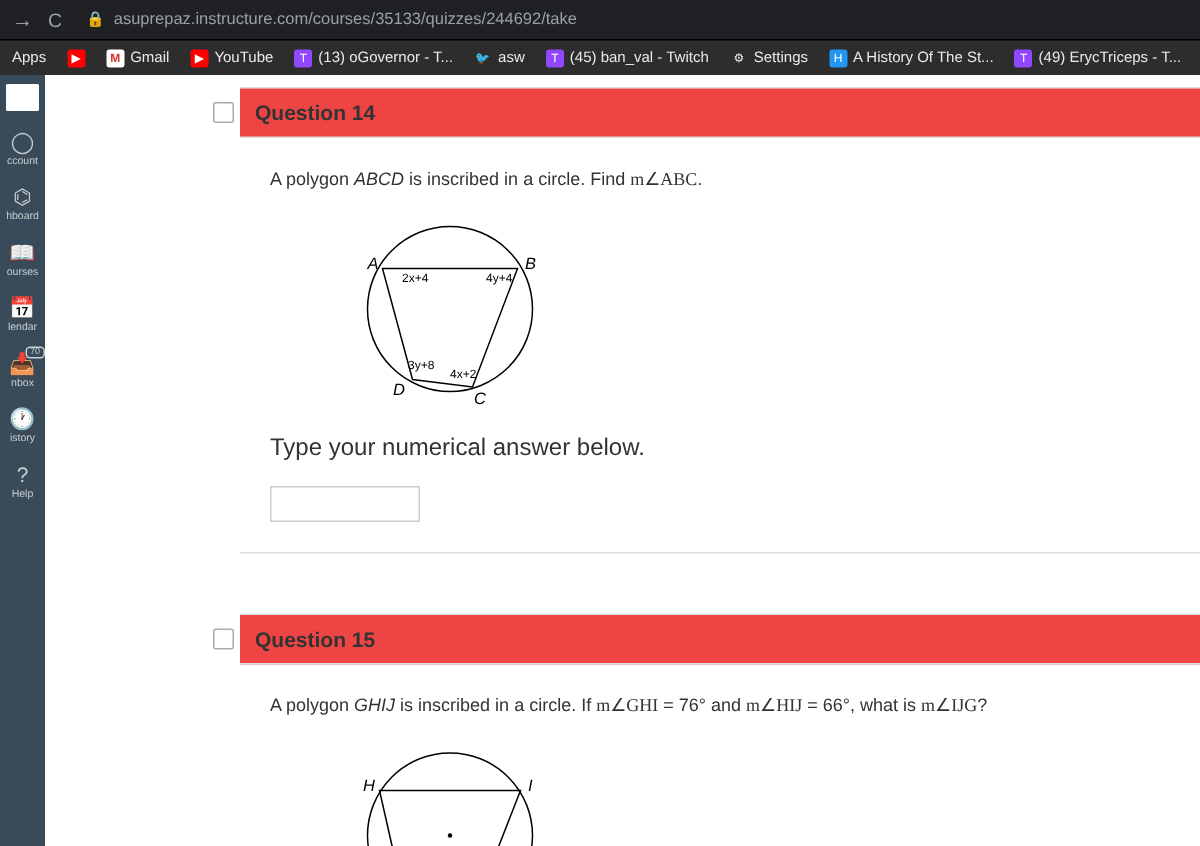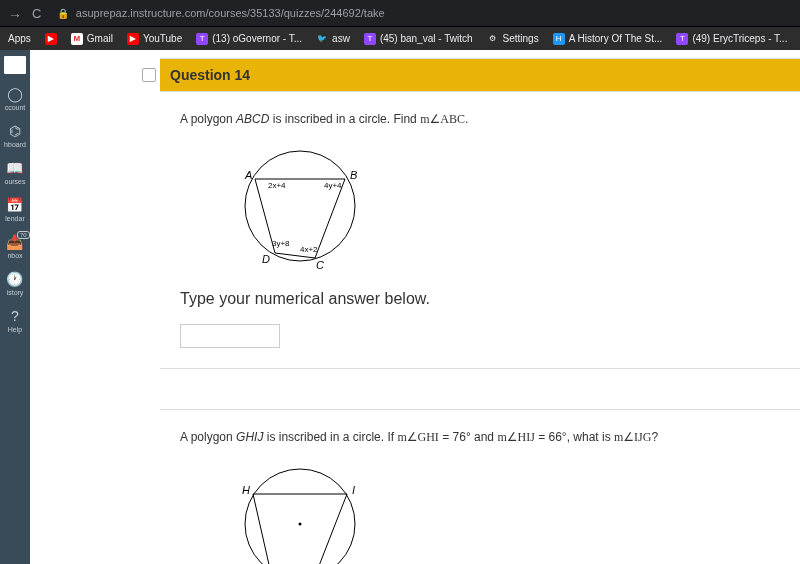--- a/index.html
+++ b/index.html
@@ -26,21 +26,21 @@
     .sidebar { width: 30px; background: #394b58; display: flex; flex-direction: column; align-items: center; padding-top: 6px; gap: 0; }
     .sb-logo { width: 22px; height: 18px; background: #fff; margin-bottom: 6px; border-radius: 1px; display:flex; align-items:center; justify-content:center; font-size:7px; color:#394b58; font-weight:bold; }
     .sb-item { display: flex; flex-direction: column; align-items: center; color: #c7cdd1; font-size: 7px; padding: 6px 0; gap: 2px; width: 100%; }
     .sb-icon { font-size: 14px; color: #c7cdd1; }
     .sb-badge { position: relative; }
     .sb-badge::after { content: attr(data-count); position: absolute; top: -3px; right: -6px; background: #394b58; border: 1px solid #c7cdd1; color: #c7cdd1; font-size: 6px; padding: 0 2px; border-radius: 3px; }
     
     .content { flex: 1; padding: 8px 0 20px 130px; background: #fff; }
     
     .question-block { margin-bottom: 40px; border: 1px solid #ddd; border-left: none; border-right: none; }
-    .question-header { display: flex; align-items: center; background: #eab308; border-bottom: 1px solid #ddd; padding: 8px 16px; }
+    .question-header { display: flex; align-items: center; background: #ef4444; border-bottom: 1px solid #ddd; padding: 8px 16px; }
     .flag-icon { width: 14px; height: 14px; border: 1px solid #aaa; border-radius: 2px; margin-right: 14px; margin-left: -34px; }
     .question-title { font-weight: bold; font-size: 14px; color: #333; }
     .question-body { padding: 20px; }
     .question-text { font-size: 12px; margin-bottom: 14px; }
     .question-text i { font-style: italic; }
     
     .diagram { margin: 0 0 16px 40px; }
     
     .formula { font-size: 12px; margin: 10px 0 8px 40px; }
     .instr { font-size: 16px; margin-bottom: 16px; }
@@ -160,20 +160,24 @@
             <text x="80" y="111" font-size="8">4x+2</text>
             <text x="52" y="105" font-size="8">3y+8</text>
           </svg>
         </div>
         <p class="instr">Type your numerical answer below.</p>
         <input type="text" class="answer-input" style="">
       </div>
     </div>
 
     <div class="question-block">
+      <div class="question-header">
+        <div class="flag-icon"></div>
+        <span class="question-title">Question 15</span>
+      </div>
       <div class="question-body">
         <p class="question-text">
           <span>A polygon </span><i>GHIJ</i><span> is inscribed in a circle. If </span><span class="angle">m∠GHI</span><span> = 76°</span><span> and </span><span class="angle">m∠HIJ</span><span> = 66°</span><span>, what is </span><span class="angle">m∠IJG</span><span>?</span>
         </p>
         <div class="diagram">
           <svg width="160" height="130" viewBox="0 0 160 130">
             <circle cx="80" cy="65" r="55" fill="none" stroke="#000" stroke-width="1"></circle>
             <circle cx="80" cy="65" r="1.5" fill="#000"></circle>
 
             <polygon points="33,35 127,35 95,117 50,110" fill="none" stroke="#000" stroke-width="1"></polygon>

